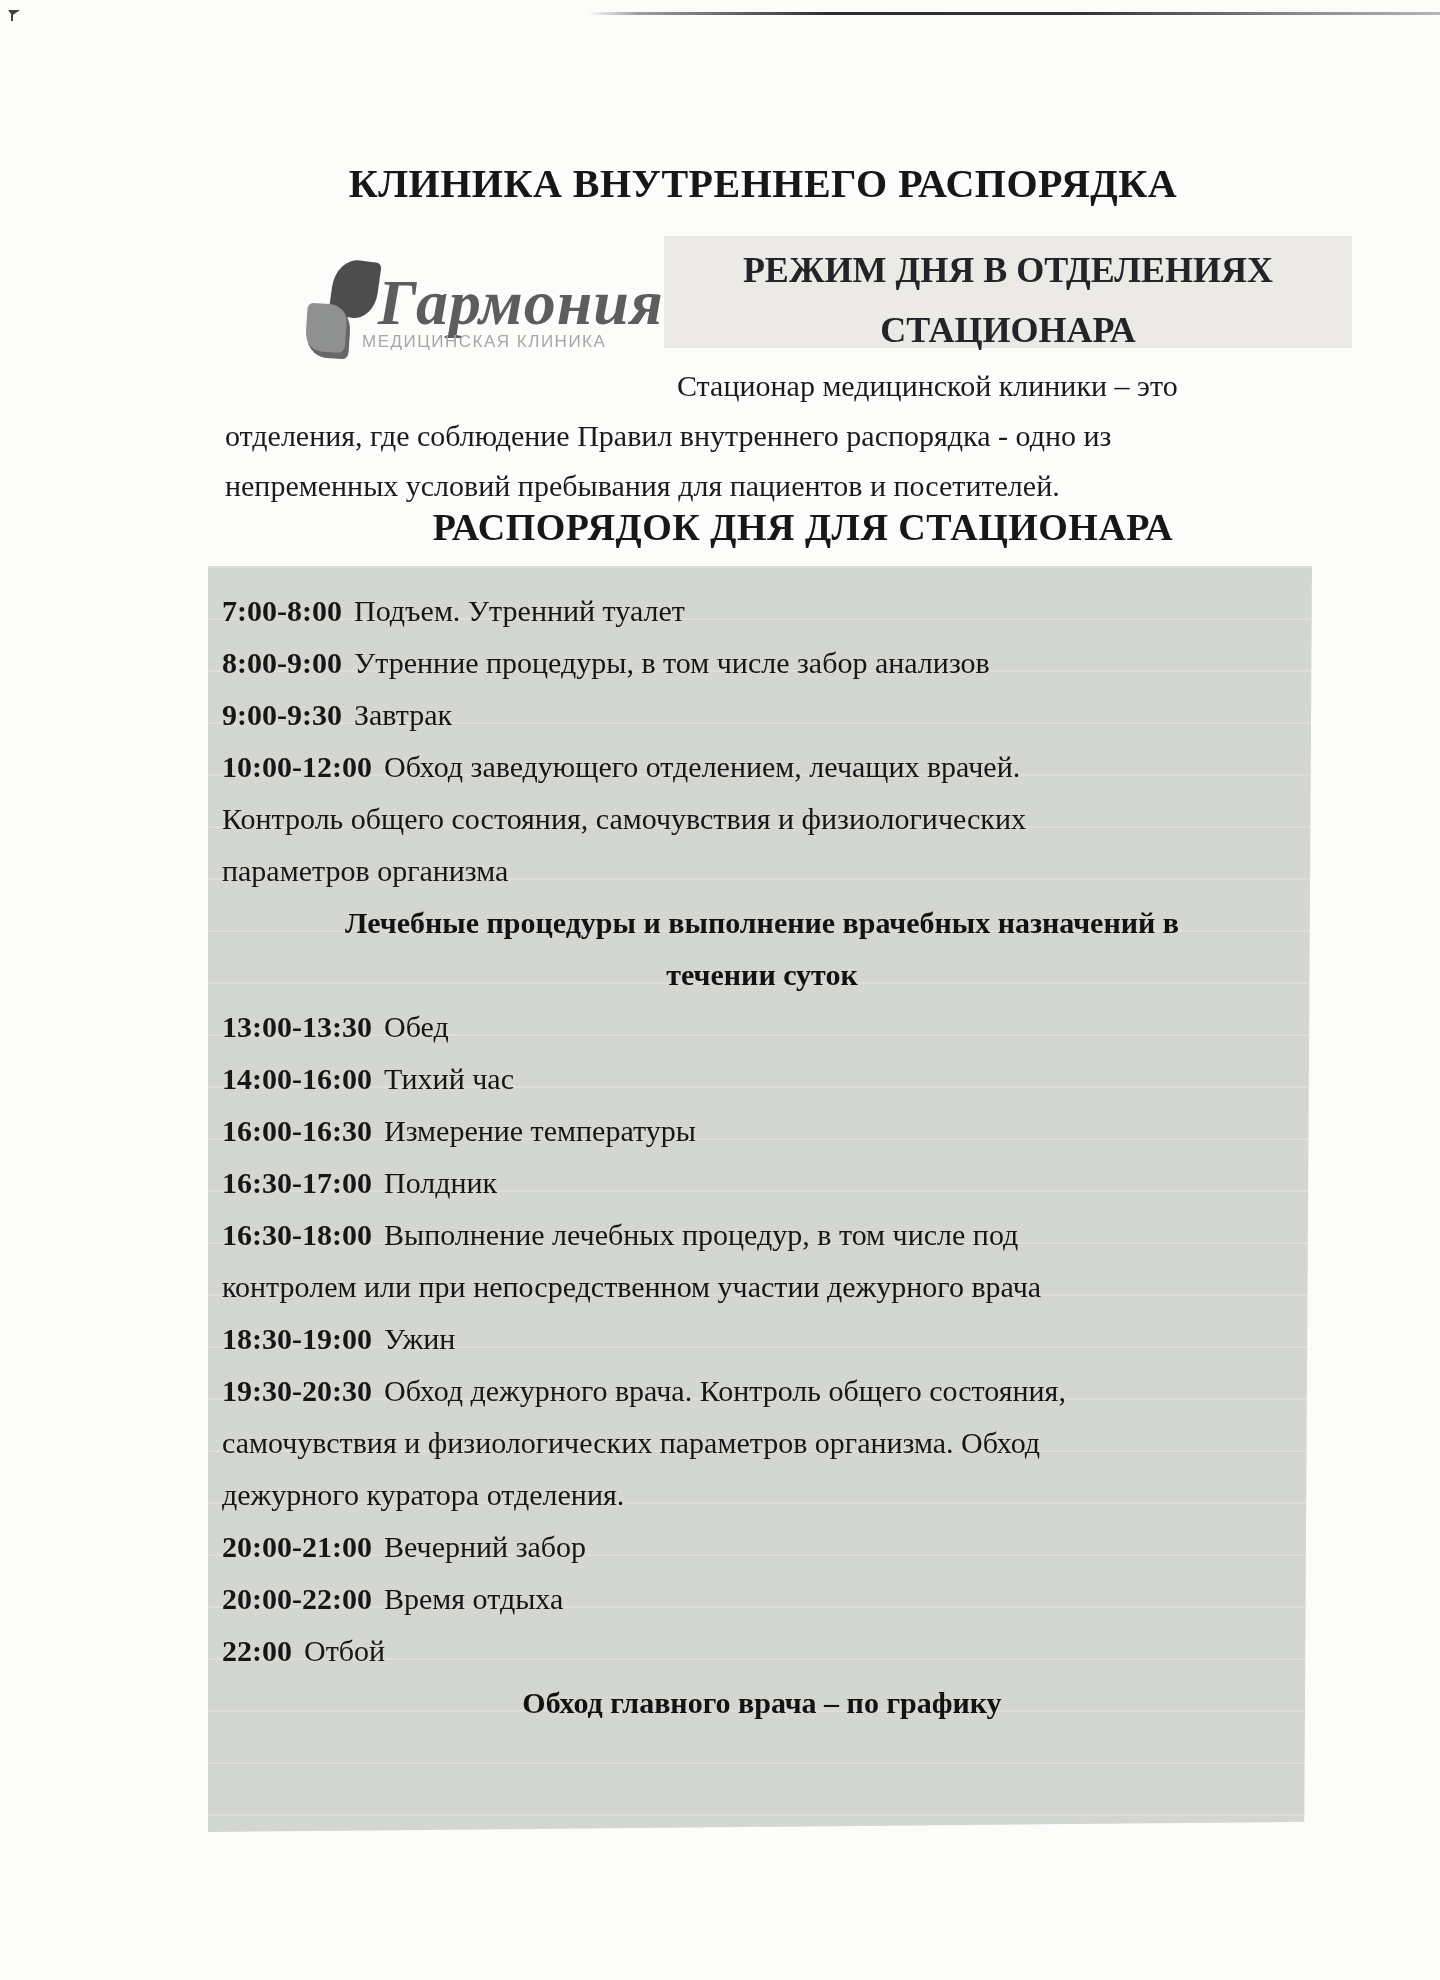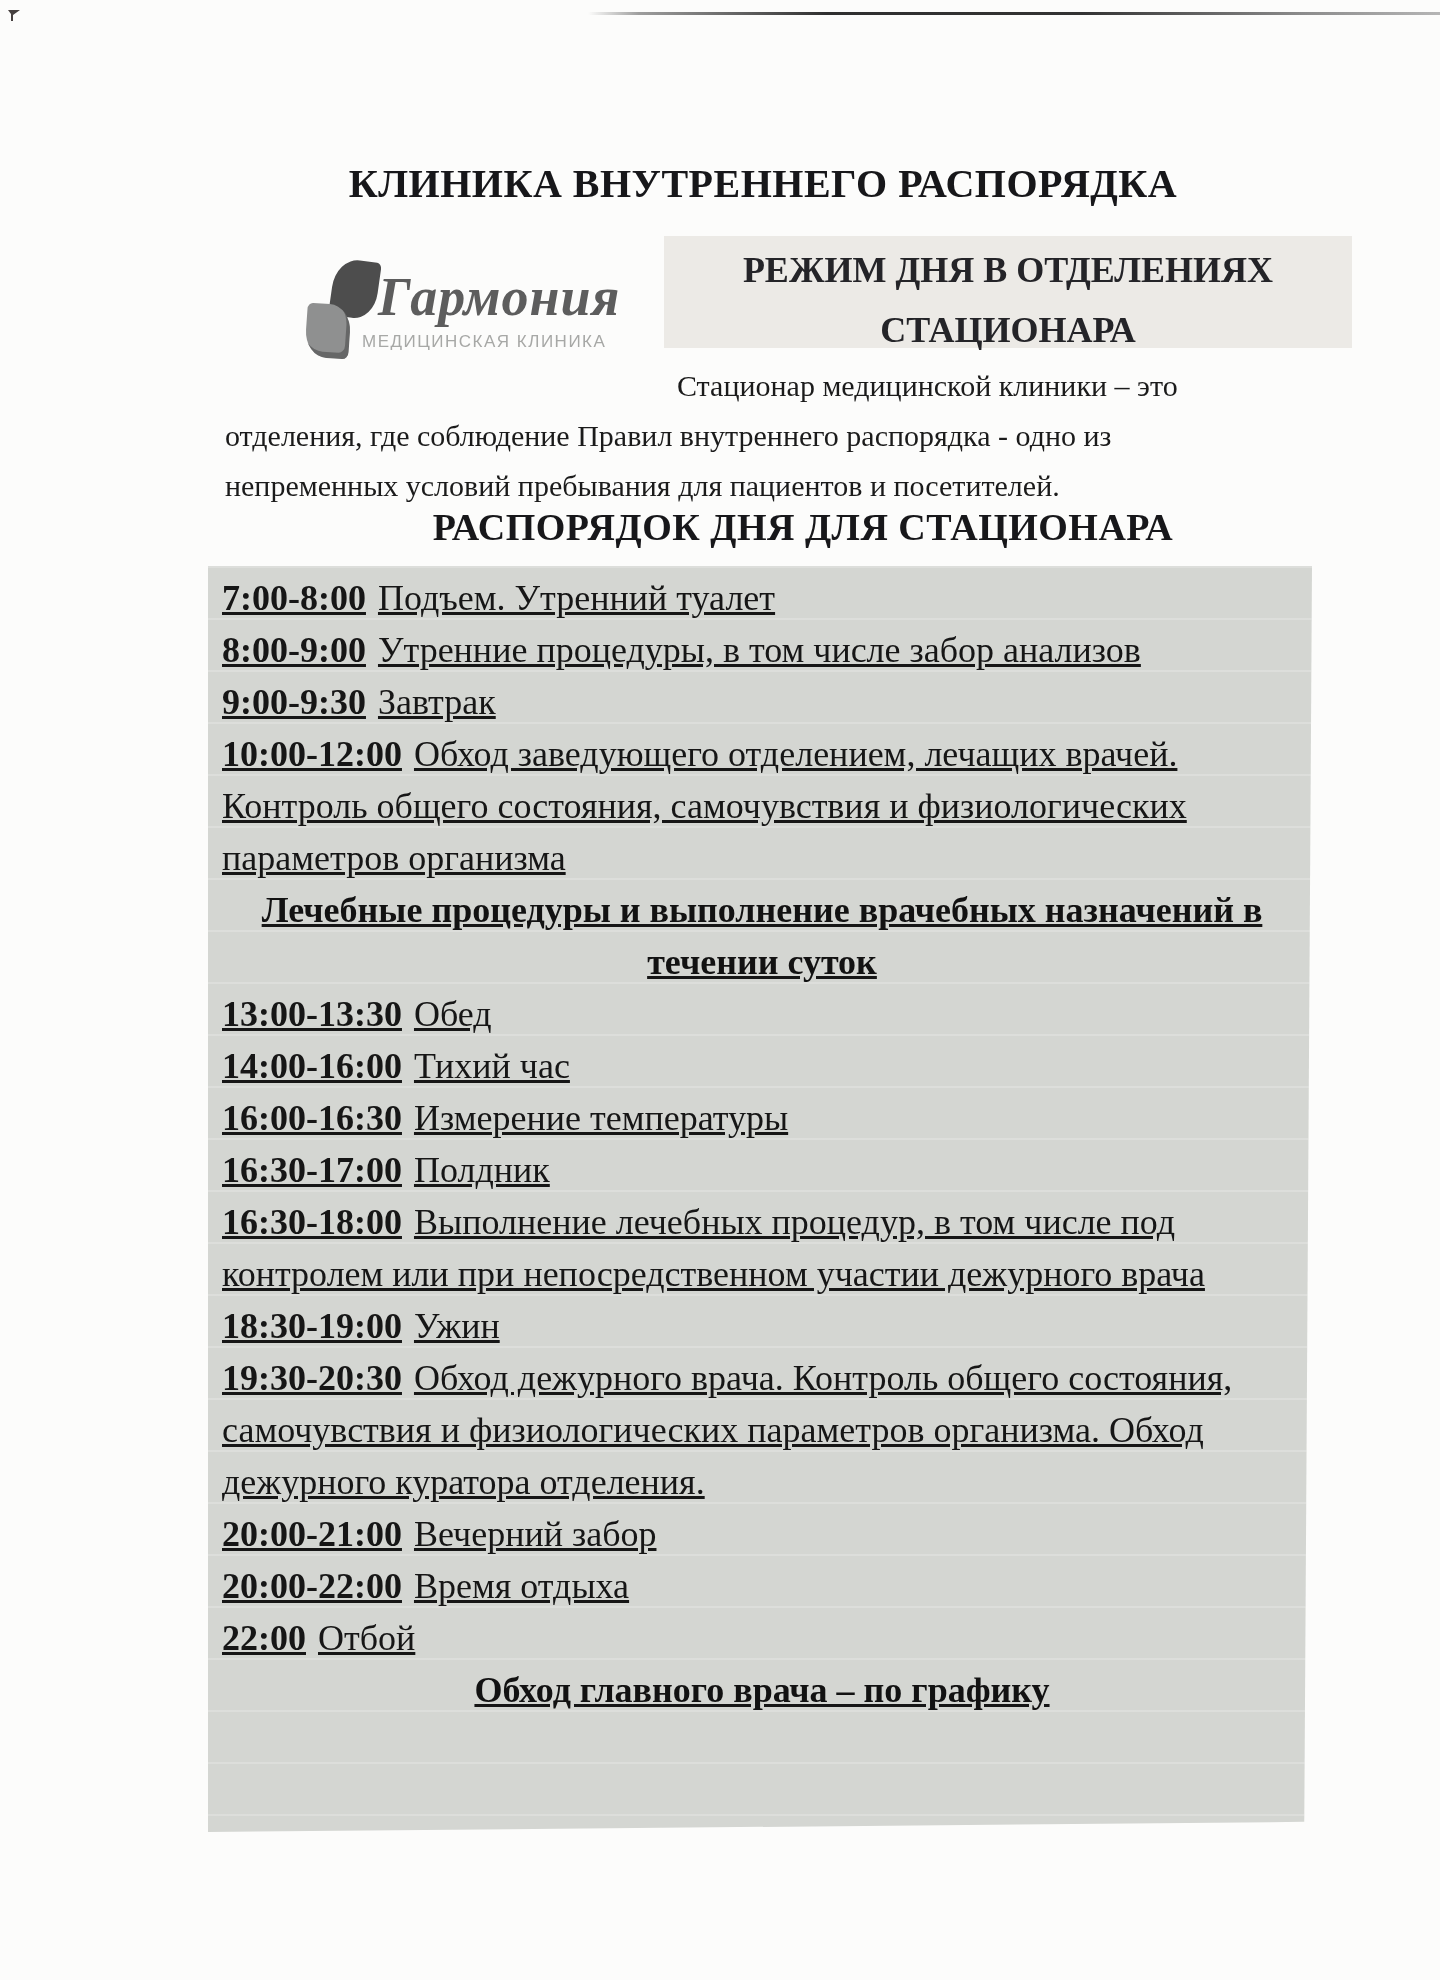--- a/index.html
+++ b/index.html
@@ -34,21 +34,21 @@
     position:absolute;left:26px;top:0;width:46px;height:58px;background:#4d4d4d;
     border-radius:52% 10% 48% 12%;transform:rotate(8deg);
   }
   .leaf-bottom{
     position:absolute;left:0px;top:44px;width:44px;height:54px;background:#8f9090;
     border-radius:12% 50% 14% 50%;transform:rotate(4deg);
     box-shadow:inset -4px -6px 0 rgba(70,70,70,.55);
   }
   .logo-name{
     position:absolute;left:72px;top:8px;
-    font-size:54px;font-weight:bold;font-style:italic;color:#5d5d5d;
+    font-size:64px;font-weight:bold;font-style:italic;color:#5d5d5d;
     white-space:nowrap;letter-spacing:1px;
   }
   .logo-sub{
     position:absolute;left:56px;top:74px;
     font-family:"Liberation Sans","DejaVu Sans",sans-serif;
     font-size:17px;color:#a7a8a6;letter-spacing:1.5px;white-space:nowrap;
   }
   
   .banner{
     position:absolute;left:664px;top:236px;width:688px;height:112px;
@@ -68,23 +68,23 @@
     position:absolute;left:233px;top:505px;width:1140px;
     text-align:center;font-size:38px;font-weight:bold;color:#17171a;
     letter-spacing:.5px;white-space:nowrap;
   }
   
   .schedule{
     position:absolute;left:208px;top:566px;width:1104px;height:1266px;
     background-color:#d4d6d2;
     background-image:repeating-linear-gradient(to bottom,
       rgba(255,255,255,.20) 0 2px, rgba(0,0,0,0) 2px 52px);
-    padding:6px 10px 0 14px;box-sizing:border-box;
+    padding:19px 10px 0 14px;box-sizing:border-box;
     clip-path:polygon(0 0,100% 0,99.3% 99.2%,0 100%);
-    font-size:36px;line-height:52px;color:#161616;text-decoration:underline;
+    font-size:30px;line-height:52px;color:#161616;
   }
   .row{white-space:normal;}
   .row .time{font-weight:bold;margin-right:12px;}
   .row .row-text{white-space:pre-line;}
   .row.note{
     text-align:center;font-weight:bold;white-space:pre-line;color:#121212;
   }
 </style>
 </head>
 <body>

